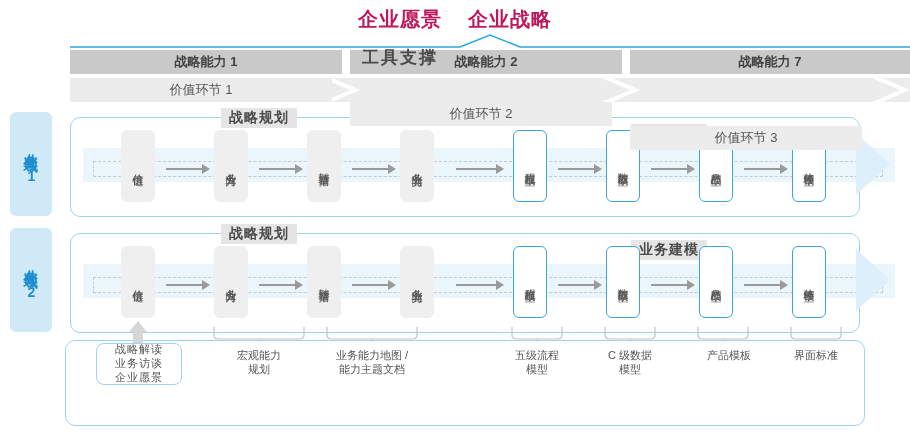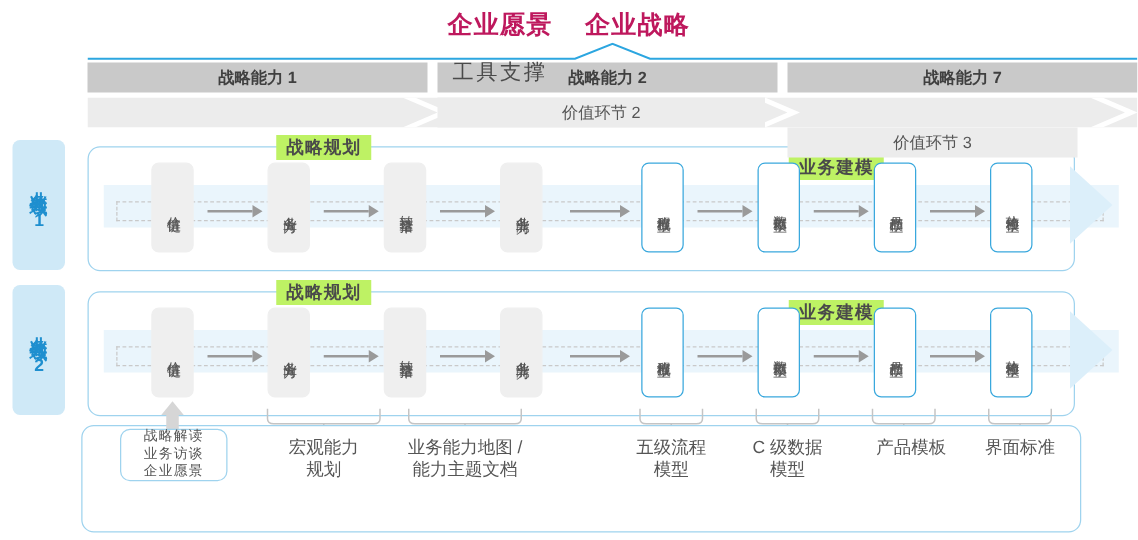--- a/index.html
+++ b/index.html
@@ -63,21 +63,21 @@
     position: absolute; left: 70px; width: 790px;
     border: 1.4px solid #9fd3ee; border-radius: 10px;
     background: #ffffff;
   }
   #row1 { top: 117px; height: 100px; }
   #row2 { top: 233px; height: 100px; }
 
   
   .row-title {
     position: absolute; top: -10px; height: 20px;
-    background: #bef264; padding: 0 8px;
+    background: #e5e5e5; padding: 0 8px;
     color: #4a4a4a; font-size: 14px; font-weight: bold; letter-spacing: 1px;
     display: flex; align-items: center; white-space: nowrap;
   }
   .row-title.left { left: 150px; }
   .row-title.right { left: 560px; margin-top: 16px; }
 
   
   .band {
     position: absolute; left: 12px; top: 30px; height: 34px; width: 812px;
     background: #eaf5fc;
@@ -121,33 +121,33 @@
     border-left: 8px solid #9a9a9a;
   }
 
   
   .tool-box {
     position: absolute; left: 65px; top: 340px; width: 800px; height: 86px;
     border: 1.4px solid #9fd3ee; border-radius: 10px; background: #ffffff;
   }
   .tool-title {
     position: absolute; left: 0; top: 46px; width: 800px;
-    text-align: center; color: #4a4a4a; font-size: 17px; font-weight: normal;
+    text-align: center; color: #4a4a4a; font-size: 17px; font-weight: bold;
     letter-spacing: 2px;
   }
   .tool-pill {
     position: absolute; left: 96px; top: 343px; width: 86px; height: 42px;
     border: 1.2px solid #9fd3ee; border-radius: 8px; background: #ffffff;
     display: flex; flex-direction: column; align-items: center; justify-content: center;
     color: #555; font-size: 11px; line-height: 1.25; letter-spacing: 1px;
     z-index: 5;
   }
   .tool-label {
     position: absolute; top: 348px;
-    text-align: center; color: #555; font-size: 14px; line-height: 1.3;
+    text-align: center; color: #555; font-size: 11px; line-height: 1.3;
     white-space: nowrap;
   }
   .connectors { position: absolute; left: 0; top: 325px; width: 910px; height: 26px; }
   .up-arrow {
     position: absolute; left: 129px; top: 321px;
     width: 0; height: 0;
     border-left: 9px solid transparent;
     border-right: 9px solid transparent;
     border-bottom: 11px solid #d6d6d6;
     z-index: 4;
@@ -179,20 +179,21 @@
     <div class="cap-cell" style="width:280px">战略能力 7</div>
   </div>
 
   <div class="val-row">
     <svg width="840" height="24" viewBox="0 0 840 24" preserveAspectRatio="none" style="position:absolute;left:0;top:0">
       <rect x="0" y="0" width="840" height="24" fill="#ececec"></rect>
       <polygon points="262,0 290,12 262,24 252,24 280,12 252,0" fill="#ffffff"></polygon>
       <polygon points="542,0 570,12 542,24 532,24 560,12 532,0" fill="#ffffff"></polygon>
       <polygon points="812,0 840,12 812,24 802,24 830,12 802,0" fill="#ffffff"></polygon>
     </svg>
+    <div class="val-cell val-label" style="left:0;width:262px">价值环节 1</div>
     <div class="val-cell val-label" style="left:280px;width:262px">价值环节 2</div>
     <div class="val-cell val-label" style="left:560px;width:232px">价值环节 3</div>
   </div>
 
   <div class="side-label" id="side1">
     <span>业务领域 1</span>
   </div>
   <div class="side-label" id="side2">
     <span>业务领域 2</span>
   </div>

